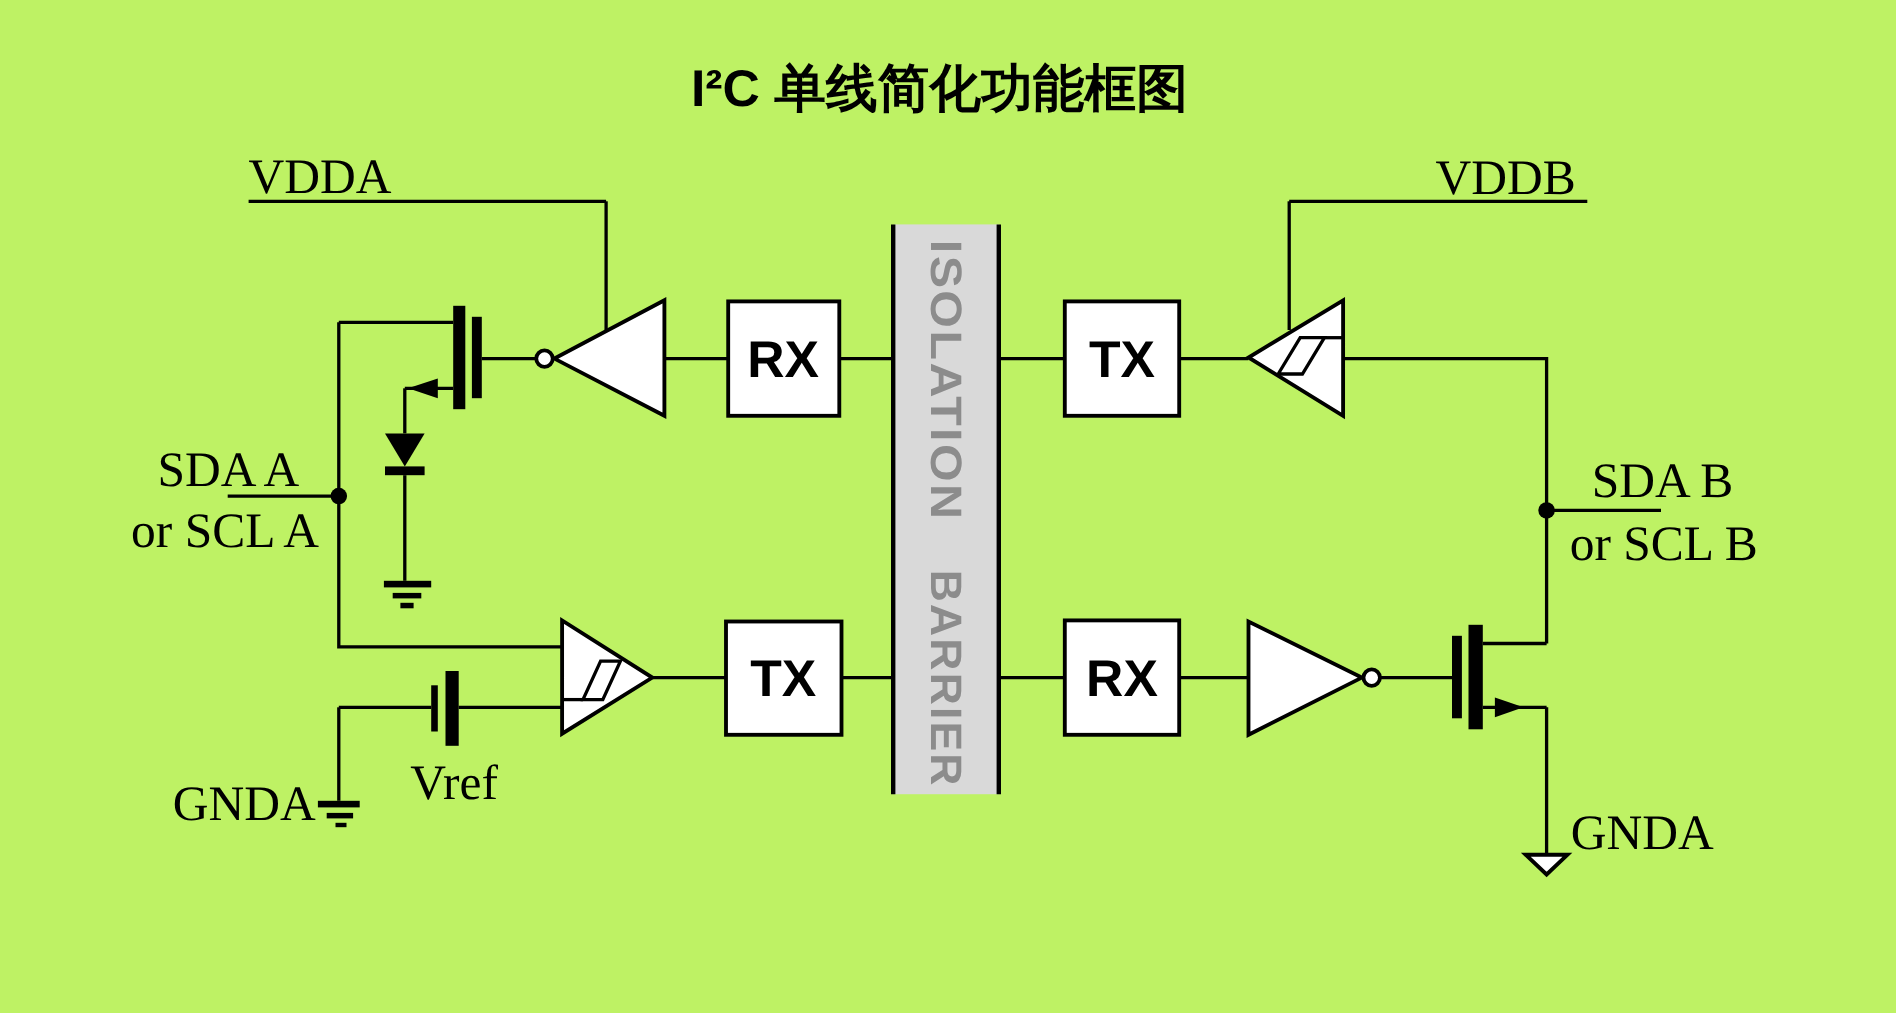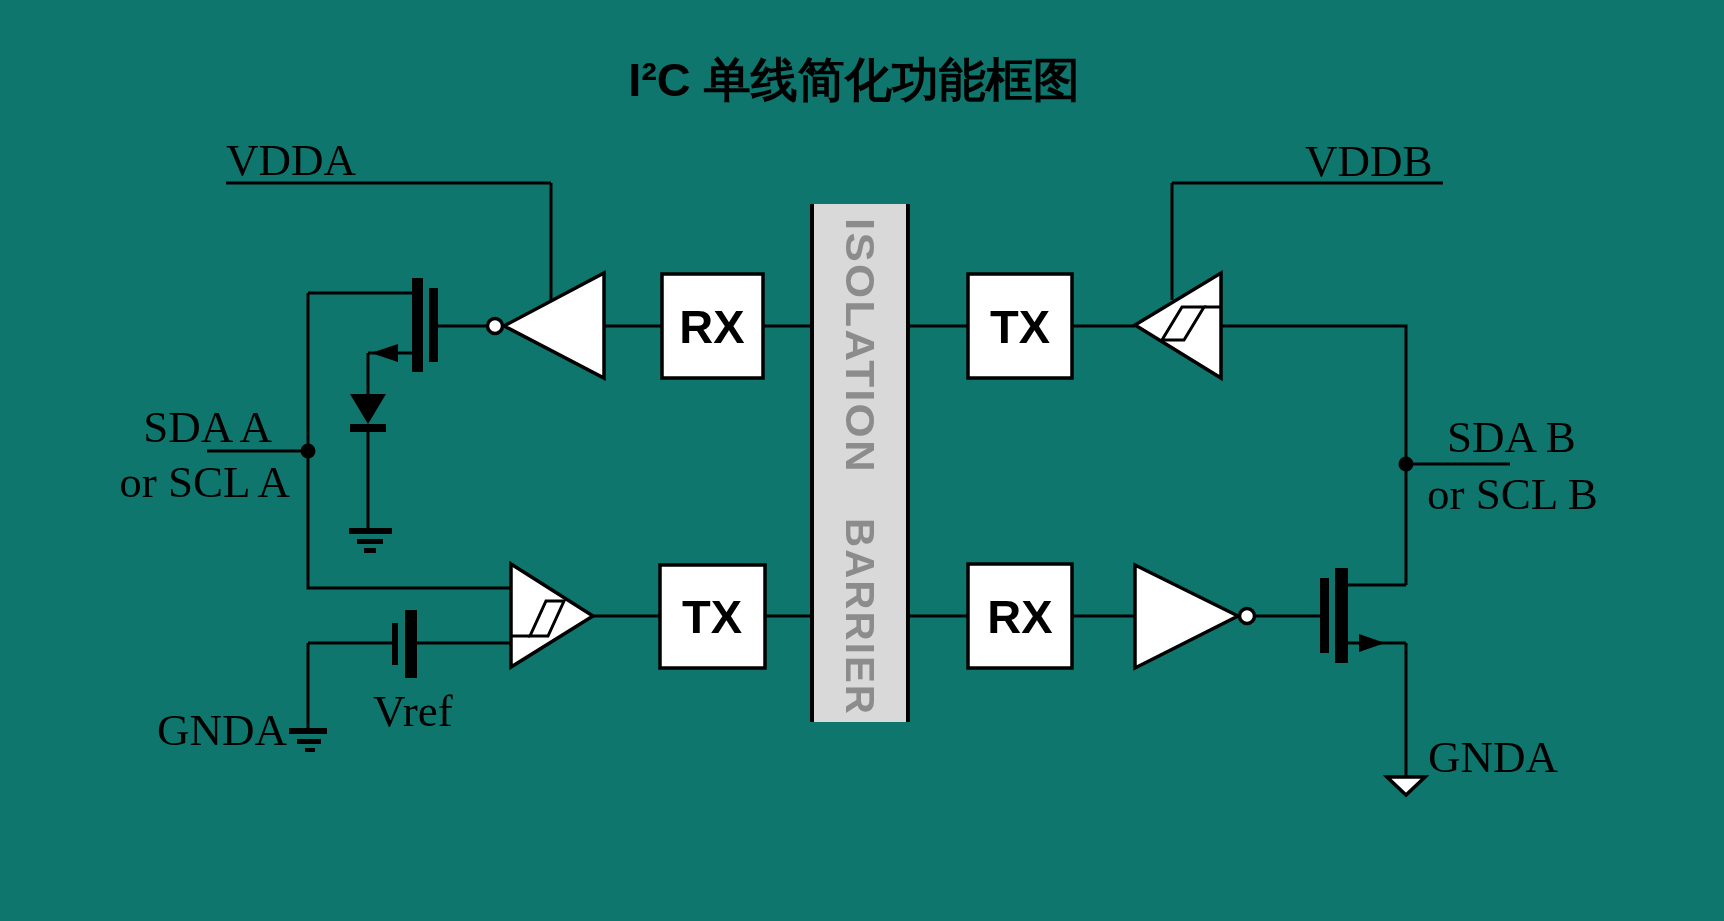--- a/index.html
+++ b/index.html
@@ -1,16 +1,16 @@
 <!DOCTYPE html>
 <html><head>
 <meta charset="utf-8">
 <style>
   html,body{margin:0;padding:0;background:#ffffff;}
-  .stage{position:relative;width:1724px;height:921px;background:#0f766e;overflow:hidden;}
+  .stage{position:relative;width:1724px;height:921px;background:#bef264;overflow:hidden;}
   svg{display:block;}
   .wire{stroke:#000;stroke-width:3;fill:none;}
   .thick{stroke:#000;stroke-width:4;fill:none;}
   .sym{stroke:#000;stroke-width:3.5;fill:#fff;stroke-linejoin:miter;}
   .solid{fill:#000;stroke:none;}
   .boxrect{fill:#fff;stroke:#000;stroke-width:3.5;}
   .serif-label{font-family:"Liberation Serif","DejaVu Serif",serif;font-size:45px;fill:#000;}
   .box-label{font-family:"Liberation Sans","DejaVu Sans",sans-serif;font-weight:bold;font-size:47px;fill:#000;}
   .title-label{font-family:"Liberation Sans","DejaVu Sans",sans-serif;font-weight:bold;font-size:47px;fill:#000;}
   .barrier-label{font-family:"Liberation Sans","DejaVu Sans",sans-serif;font-weight:bold;font-size:40px;letter-spacing:2px;}

